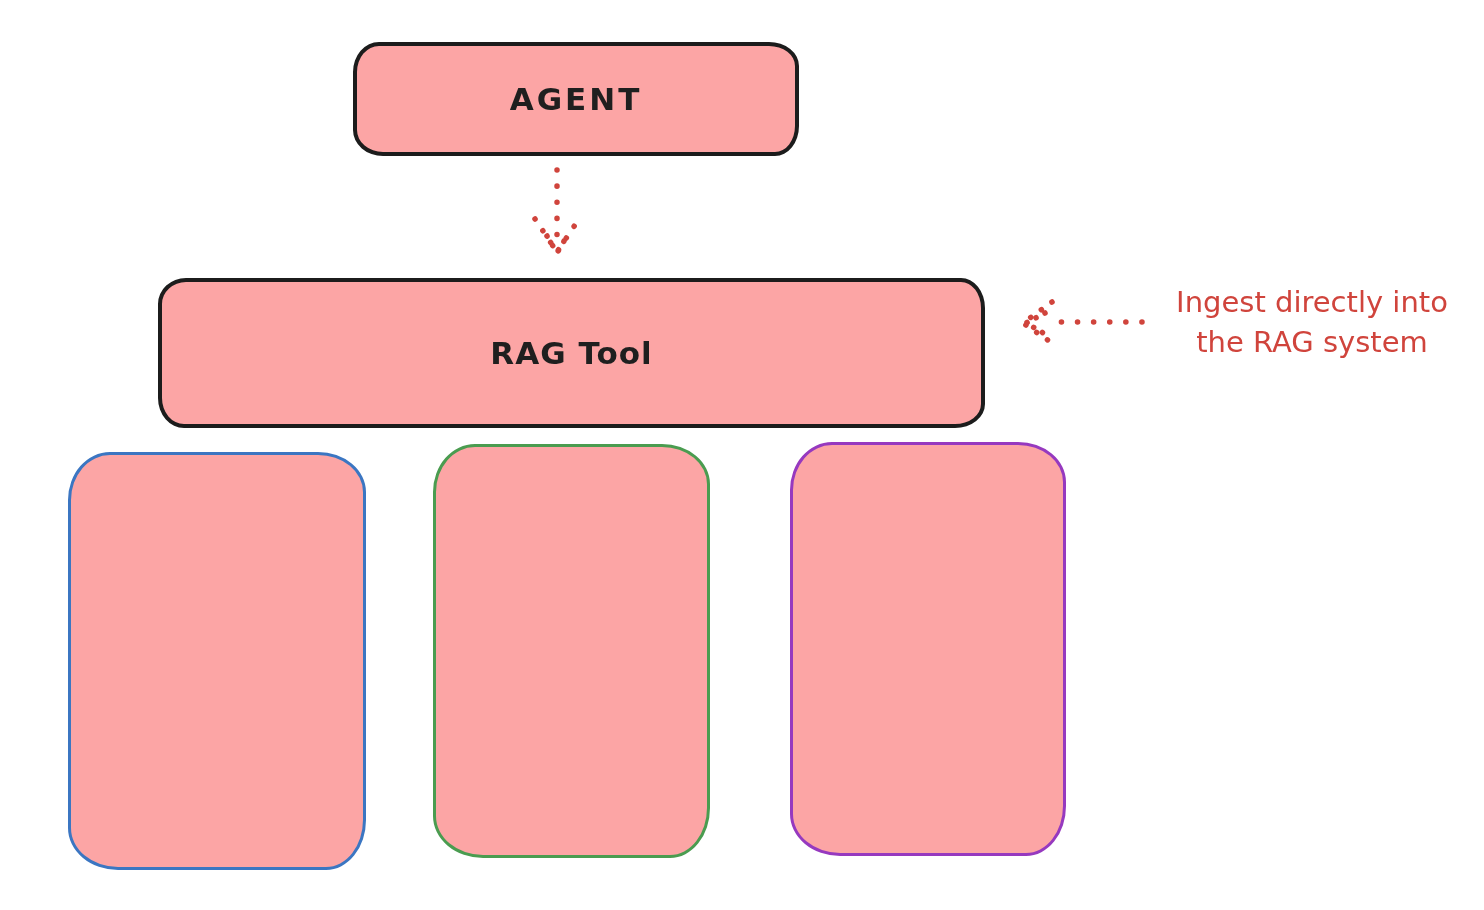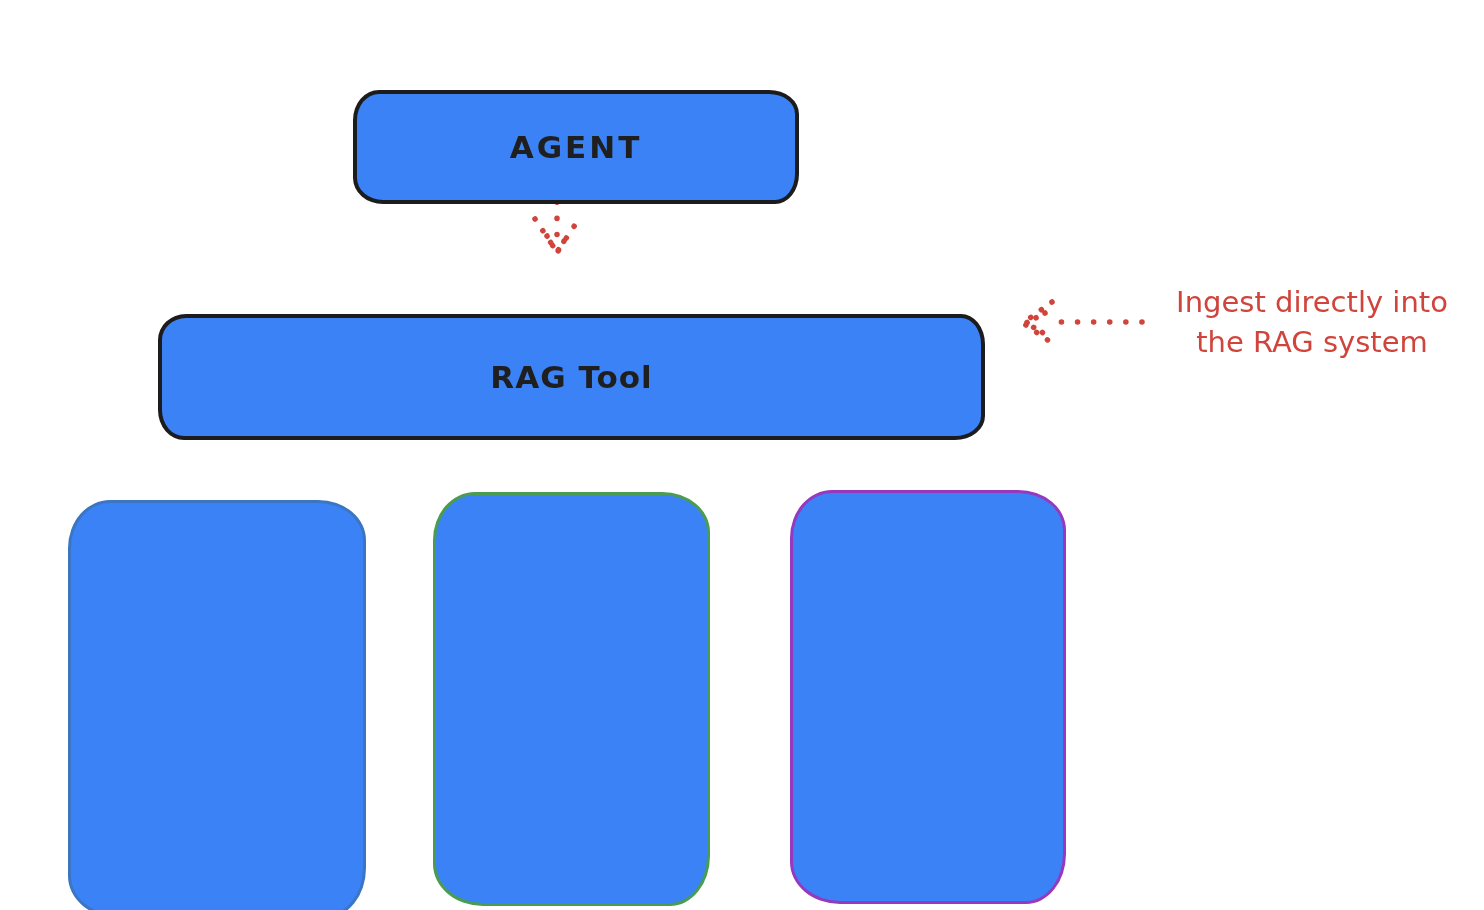--- a/index.html
+++ b/index.html
@@ -17,46 +17,45 @@
   }
   .arrows {
     position: absolute;
     left: 0;
     top: 0;
     pointer-events: none;
   }
   .box {
     position: absolute;
     box-sizing: border-box;
-    background: #3b82f6;
+    background: #fca5a5;
     display: flex;
     align-items: center;
     justify-content: center;
     text-align: center;
-    margin-top: 48px;
   }
   .top-box {
     border: 4px solid #1c1c1c;
     color: #1f1f1f;
     font-size: 31px;
     font-weight: bold;
   }
   .agent-box {
     left: 353px;
     top: 42px;
     width: 446px;
     height: 114px;
     border-radius: 26px 30px 24px 30px / 30px 24px 30px 26px;
     letter-spacing: 3px;
   }
   .rag-box {
     left: 158px;
-    top: 266px;
+    top: 278px;
     width: 827px;
-    height: 126px;
+    height: 150px;
     border-radius: 28px 24px 30px 26px / 26px 30px 24px 30px;
     letter-spacing: 1px;
   }
   .io-box {
     border-radius: 42px 48px 40px 50px / 48px 40px 50px 42px;
     display: block;
   }
   .box-blue {
     left: 68px;
     top: 452px;

